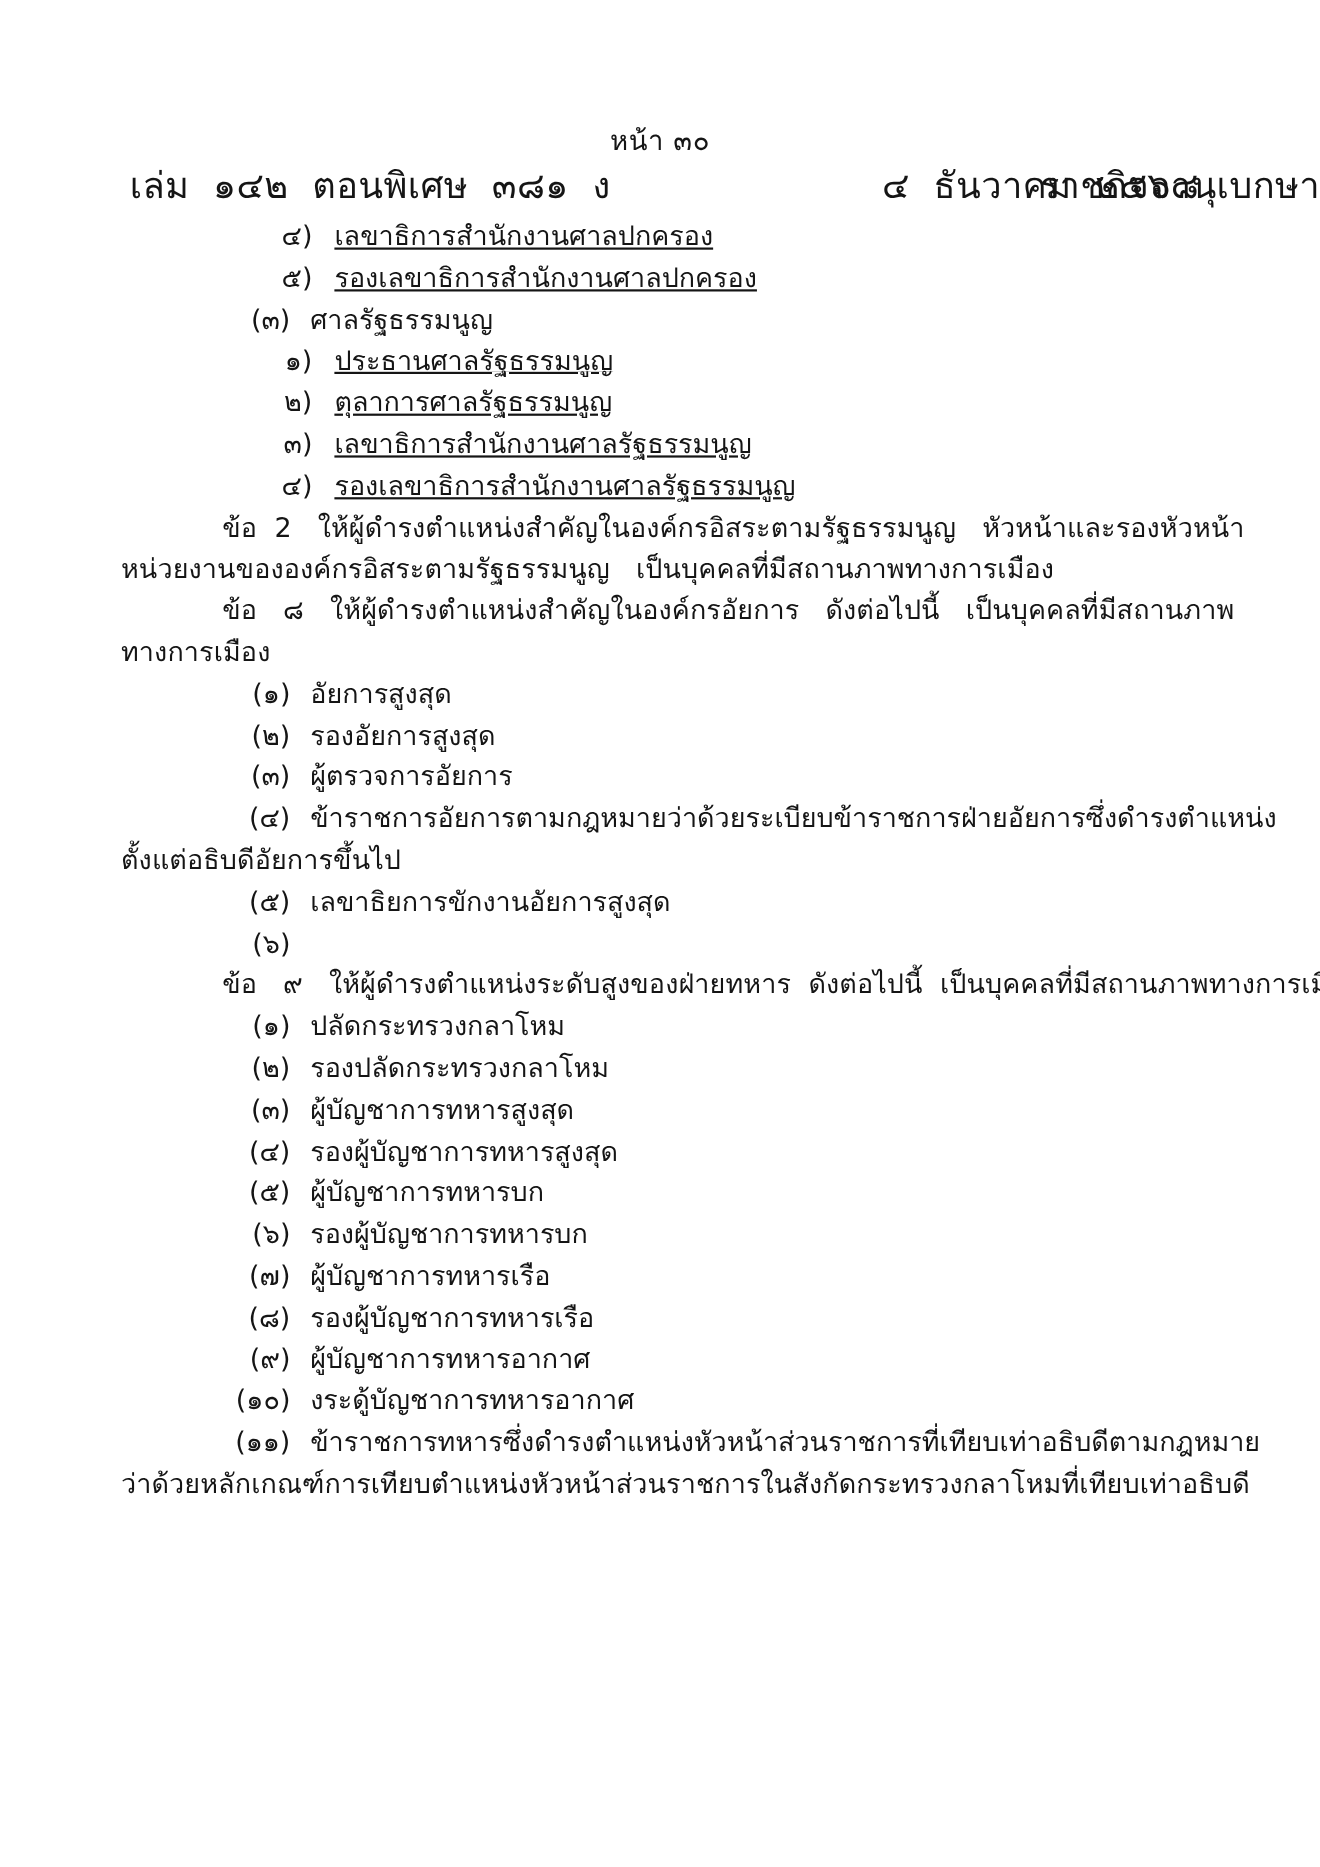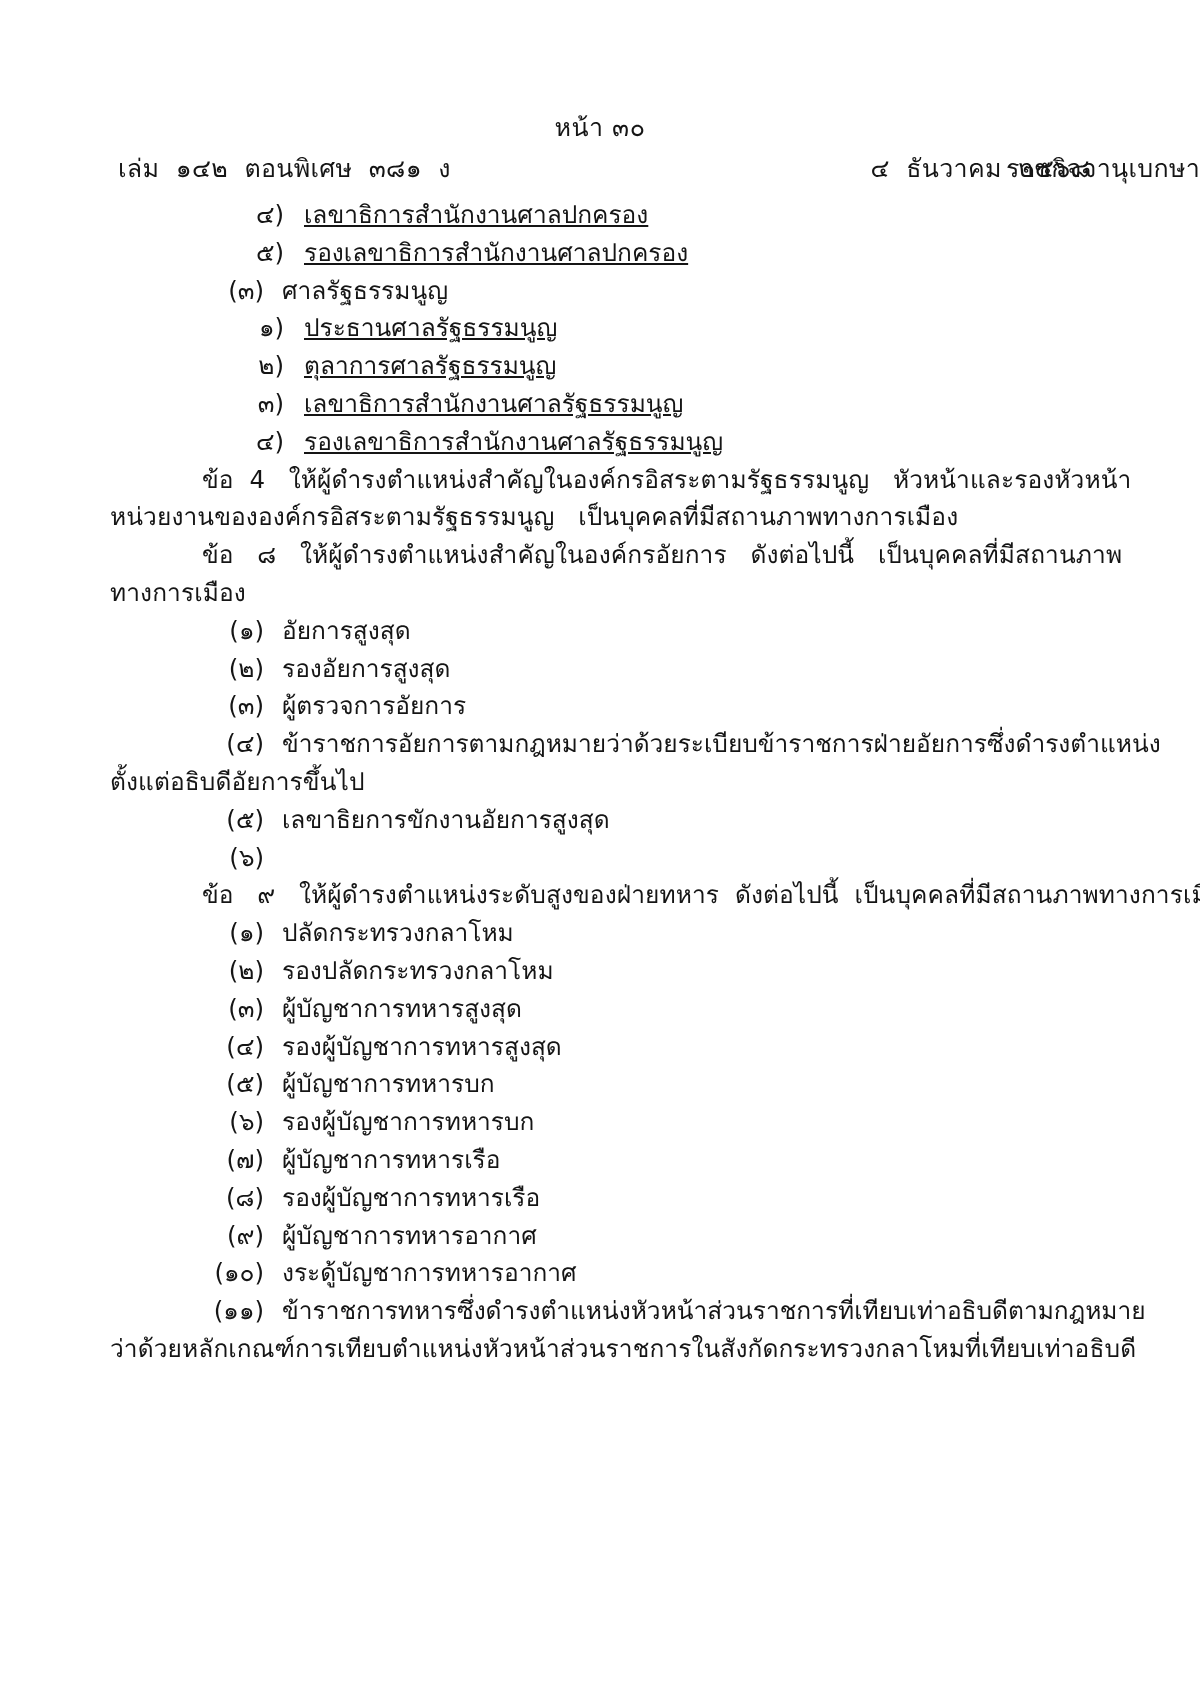--- a/index.html
+++ b/index.html
@@ -33,21 +33,21 @@
     text-align: center;
     font-size: 25px;
     letter-spacing: 0.5px;
     line-height: 1.25;
     white-space: pre;
   }
   .masthead-row {
     position: relative;
     margin-top: 8px;
     height: 36px;
-    font-size: 25px;
+    font-size: 33px;
     line-height: 36px;
   }
   .masthead-left {
     position: absolute;
     left: 118px;
     top: 0;
     white-space: pre;
     letter-spacing: 0.3px;
   }
   .masthead-center {
@@ -162,21 +162,21 @@
     </div>
     <div class="item lvl-sub">
       <span class="marker">๓)</span>
       <span class="label">เลขาธิการสำนักงานศาลรัฐธรรมนูญ</span>
     </div>
     <div class="item lvl-sub">
       <span class="marker">๔)</span>
       <span class="label">รองเลขาธิการสำนักงานศาลรัฐธรรมนูญ</span>
     </div>
 
-    <div class="line clause-first">ข้อ  4   ให้ผู้ดำรงตำแหน่งสำคัญในองค์กรอิสระตามรัฐธรรมนูญ   หัวหน้าและรองหัวหน้า</div>
+    <div class="line clause-first">ข้อ  2   ให้ผู้ดำรงตำแหน่งสำคัญในองค์กรอิสระตามรัฐธรรมนูญ   หัวหน้าและรองหัวหน้า</div>
     <div class="line clause-cont">หน่วยงานขององค์กรอิสระตามรัฐธรรมนูญ   เป็นบุคคลที่มีสถานภาพทางการเมือง</div>
 
     <div class="line clause-first">ข้อ   ๘   ให้ผู้ดำรงตำแหน่งสำคัญในองค์กรอัยการ   ดังต่อไปนี้   เป็นบุคคลที่มีสถานภาพ</div>
     <div class="line clause-cont">ทางการเมือง</div>
 
     <div class="item lvl-paren">
       <span class="marker">(๑)</span>
       <span class="label">อัยการสูงสุด</span>
     </div>
     <div class="item lvl-paren">

